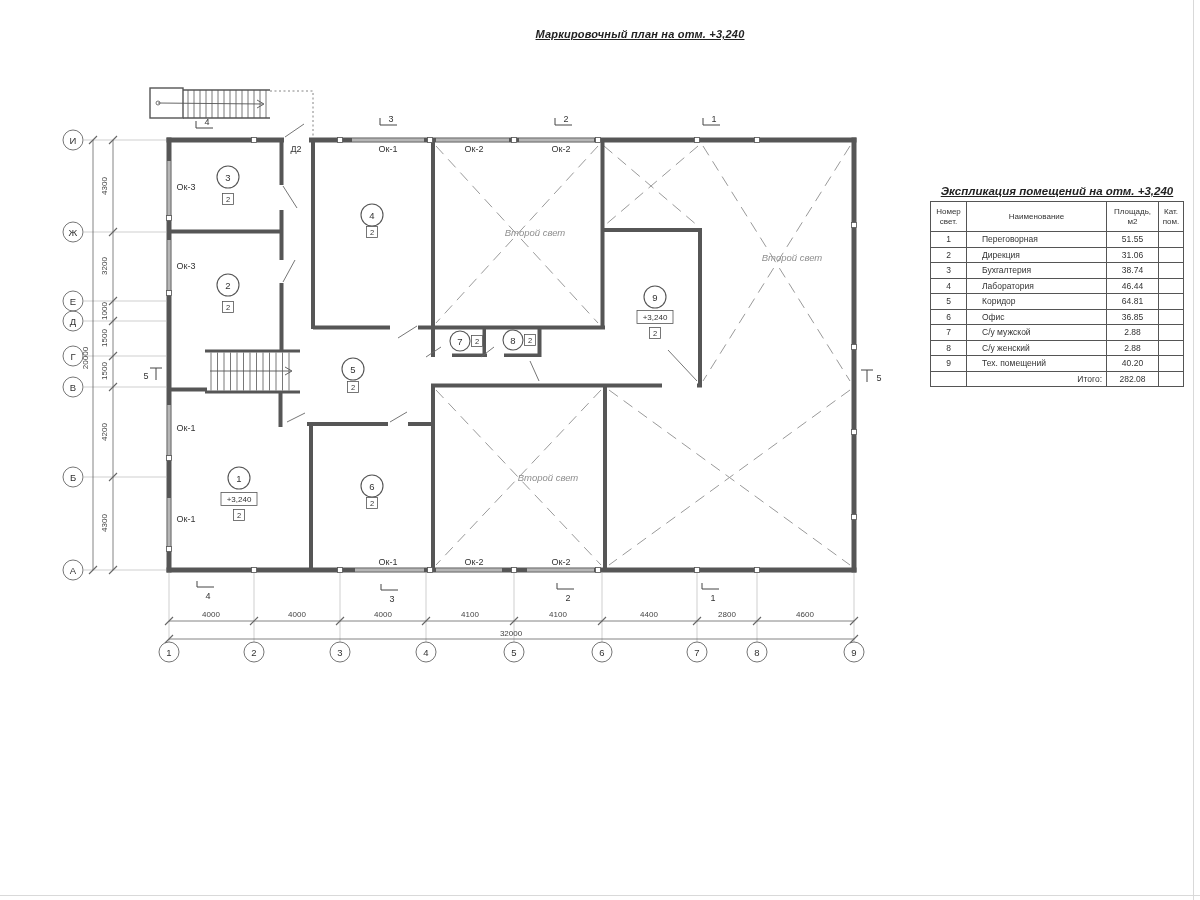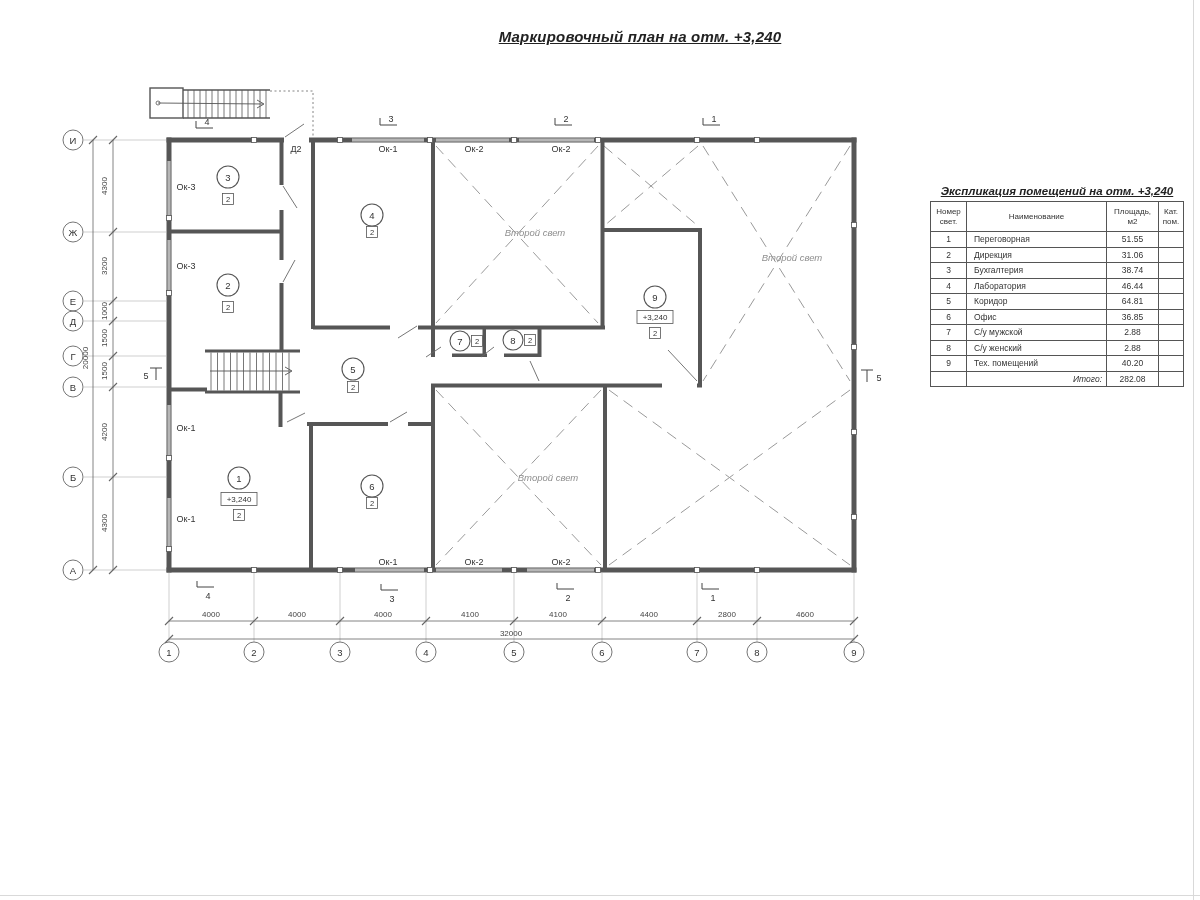--- a/index.html
+++ b/index.html
@@ -1,36 +1,36 @@
 <!DOCTYPE html>
 <html><head>
 <meta charset="utf-8">
 <style>
   html,body{margin:0;padding:0;background:#fff;}
   .page{position:relative;width:1200px;height:900px;background:#ffffff;overflow:hidden;
         font-family:"Liberation Sans",sans-serif;color:#333;}
   .page-edge-r{position:absolute;right:6px;top:0;width:1px;height:100%;background:#d9d9d9;}
   .page-edge-b{position:absolute;left:0;bottom:4px;width:100%;height:1px;background:#d9d9d9;}
   .main-title{position:absolute;left:420px;top:28px;width:440px;text-align:center;
-      font-size:15px;font-style:italic;font-weight:bold;color:#222;
+      font-size:11px;font-style:italic;font-weight:bold;color:#222;
       text-decoration:underline;letter-spacing:.2px;}
   svg{position:absolute;left:0;top:0;}
   svg text{font-family:"Liberation Sans",sans-serif;fill:#333;}
   .t9{font-size:9px;} .t8{font-size:8px;fill:#444;}
   .axis-t{font-size:9.5px;fill:#333;}
   .sl{font-size:9.5px;font-style:italic;fill:#8f8f8f;}
   .roomnum{font-size:9.5px;} .tagnum{font-size:7.5px;} .elev{font-size:8px;}
   .schedule{position:absolute;left:930px;top:185px;width:254px;}
   .table-title{text-align:center;font-size:11.5px;font-style:italic;font-weight:bold;
       color:#222;text-decoration:underline;margin-bottom:4px;}
   table{border-collapse:collapse;width:253px;table-layout:fixed;}
   th,td{border:1px solid #555;font-weight:normal;overflow:hidden;}
   th{font-size:8px;line-height:1.15;text-align:center;height:27px;padding:1px;color:#333;}
   td{font-size:8.5px;height:14.5px;padding:0 2px;color:#333;}
-  td.c{text-align:center;} td.n{text-align:left;padding-left:7px;} td.r{text-align:right;font-style:italic;padding-right:4px;margin-top:22px;}
+  td.c{text-align:center;} td.n{text-align:left;padding-left:15px;} td.r{text-align:right;padding-right:4px;margin-top:22px;}
 </style>
 </head>
 <body>
 
 <div class="page">
   <div class="main-title">Маркировочный план на отм. +3,240</div>
 
   <svg width="1200" height="900" viewBox="0 0 1200 900">
 
     <g stroke="#c3c3c3" stroke-width="0.8">

